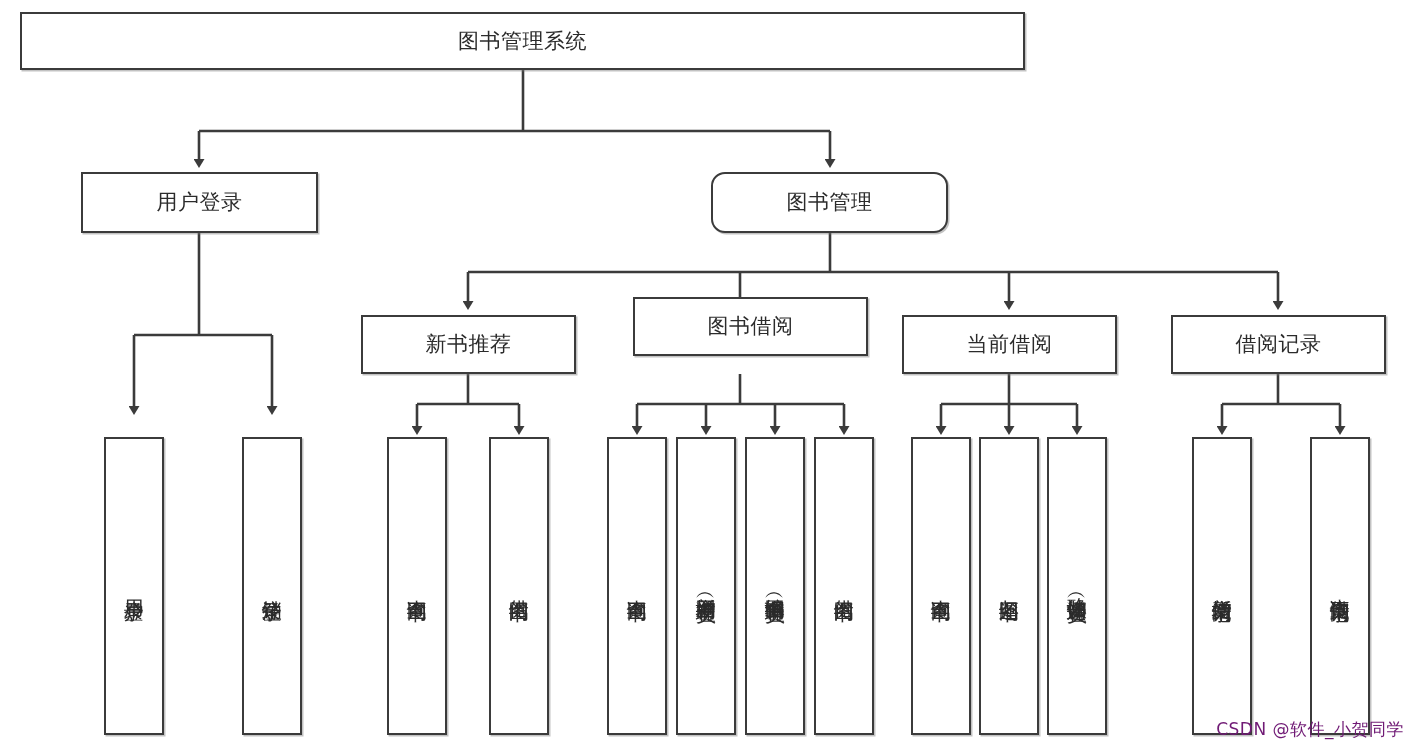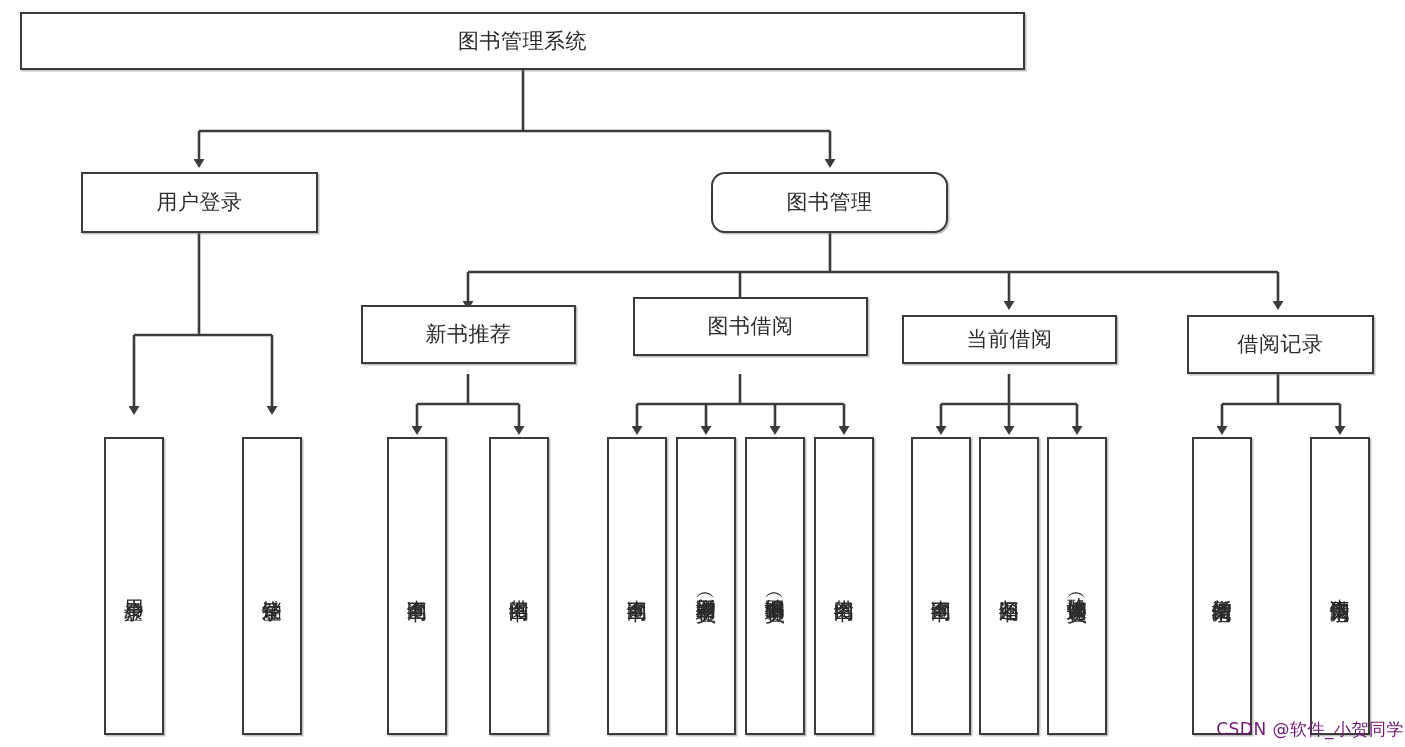--- a/index.html
+++ b/index.html
@@ -120,30 +120,30 @@
     <span class="label">图书管理系统</span>
   </div>
 
   <div class="node" style="left:81px; top:172px; width:237px; height:61px;">
     <span class="label">用户登录</span>
   </div>
   <div class="node" style="left:711px; top:172px; width:237px; height:61px;border-radius:14px;">
     <span class="label">图书管理</span>
   </div>
 
-  <div class="node" style="left:361px; top:305px; width:215px; height:59px;font-family:Liberation Serif, serif;">
+  <div class="node" style="left:361px; top:315px; width:215px; height:59px;font-family:Liberation Serif, serif;">
     <span class="label">新书推荐</span>
   </div>
   <div class="node" style="left:633px; top:297px; width:235px; height:59px;">
     <span class="label">图书借阅</span>
   </div>
-  <div class="node" style="left:902px; top:315px; width:215px; height:49px;">
+  <div class="node" style="left:902px; top:315px; width:215px; height:59px;">
     <span class="label">当前借阅</span>
   </div>
-  <div class="node" style="left:1171px; top:315px; width:187px; height:59px;margin-left:16px;">
+  <div class="node" style="left:1171px; top:315px; width:215px; height:59px;">
     <span class="label">借阅记录</span>
   </div>
 
   <div class="node vertical" style="left:104px; top:437px; width:60px; height:298px;">
     <span class="label">用户登录</span>
   </div>
   <div class="node vertical" style="left:242px; top:437px; width:60px; height:298px;">
     <span class="label">注销登录</span>
   </div>
 

